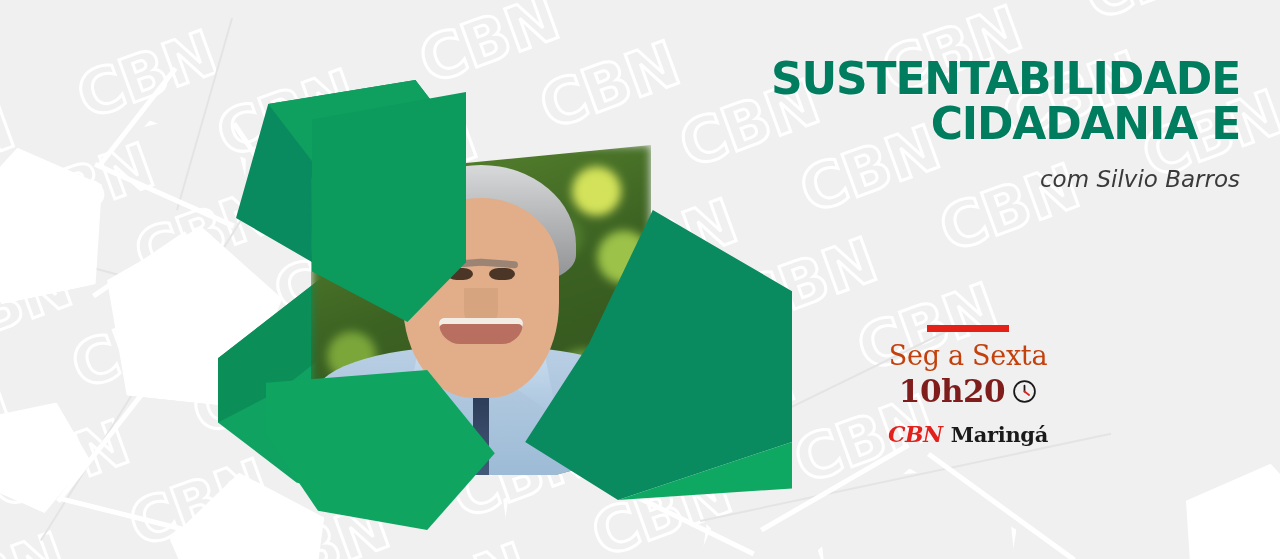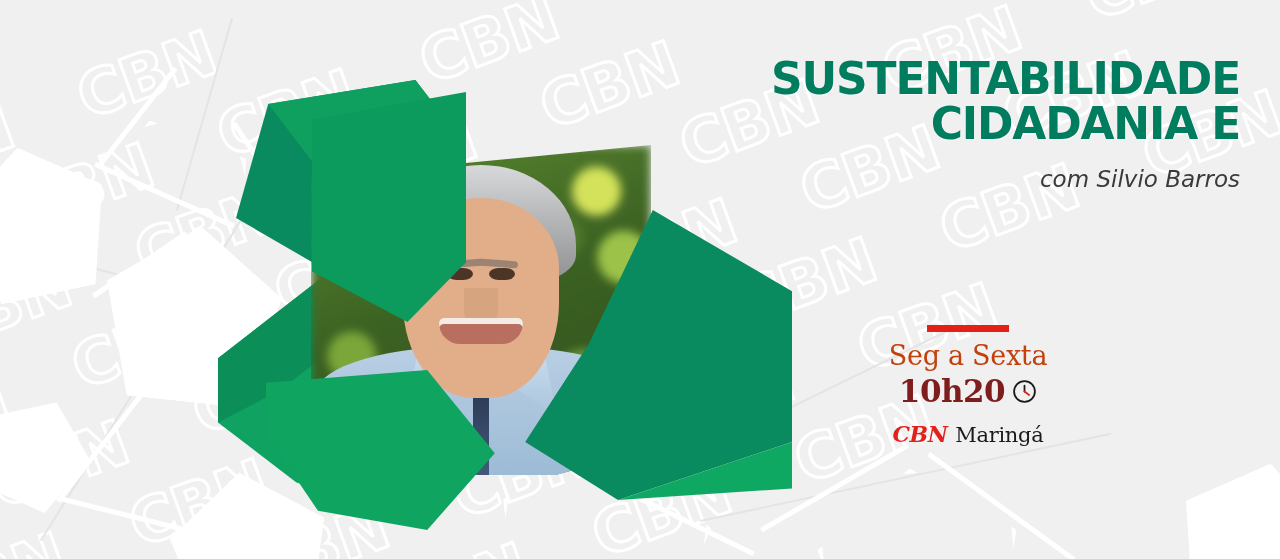--- a/index.html
+++ b/index.html
@@ -169,21 +169,21 @@
   }
   .logo-row { margin-top:12px; display:flex; align-items:baseline;
               justify-content:center; gap:8px; white-space:nowrap; }
   .cbn {
     font-family:"DejaVu Serif", serif;
     font-weight:700; font-style:italic; font-size:22px;
     color:#e2211c; letter-spacing:-.5px;
   }
   .maringa {
     font-family:"DejaVu Serif", serif;
-    font-weight:400; font-size:21px; color:#1a1a1a; letter-spacing:-.3px;
+    font-weight:700; font-size:21px; color:#1a1a1a; letter-spacing:-.3px;
   }
 </style>
 </head>
 <body>
 
 <div id="banner">
 
   <div class="wm-layer">
     <div class="wm-row">
 

